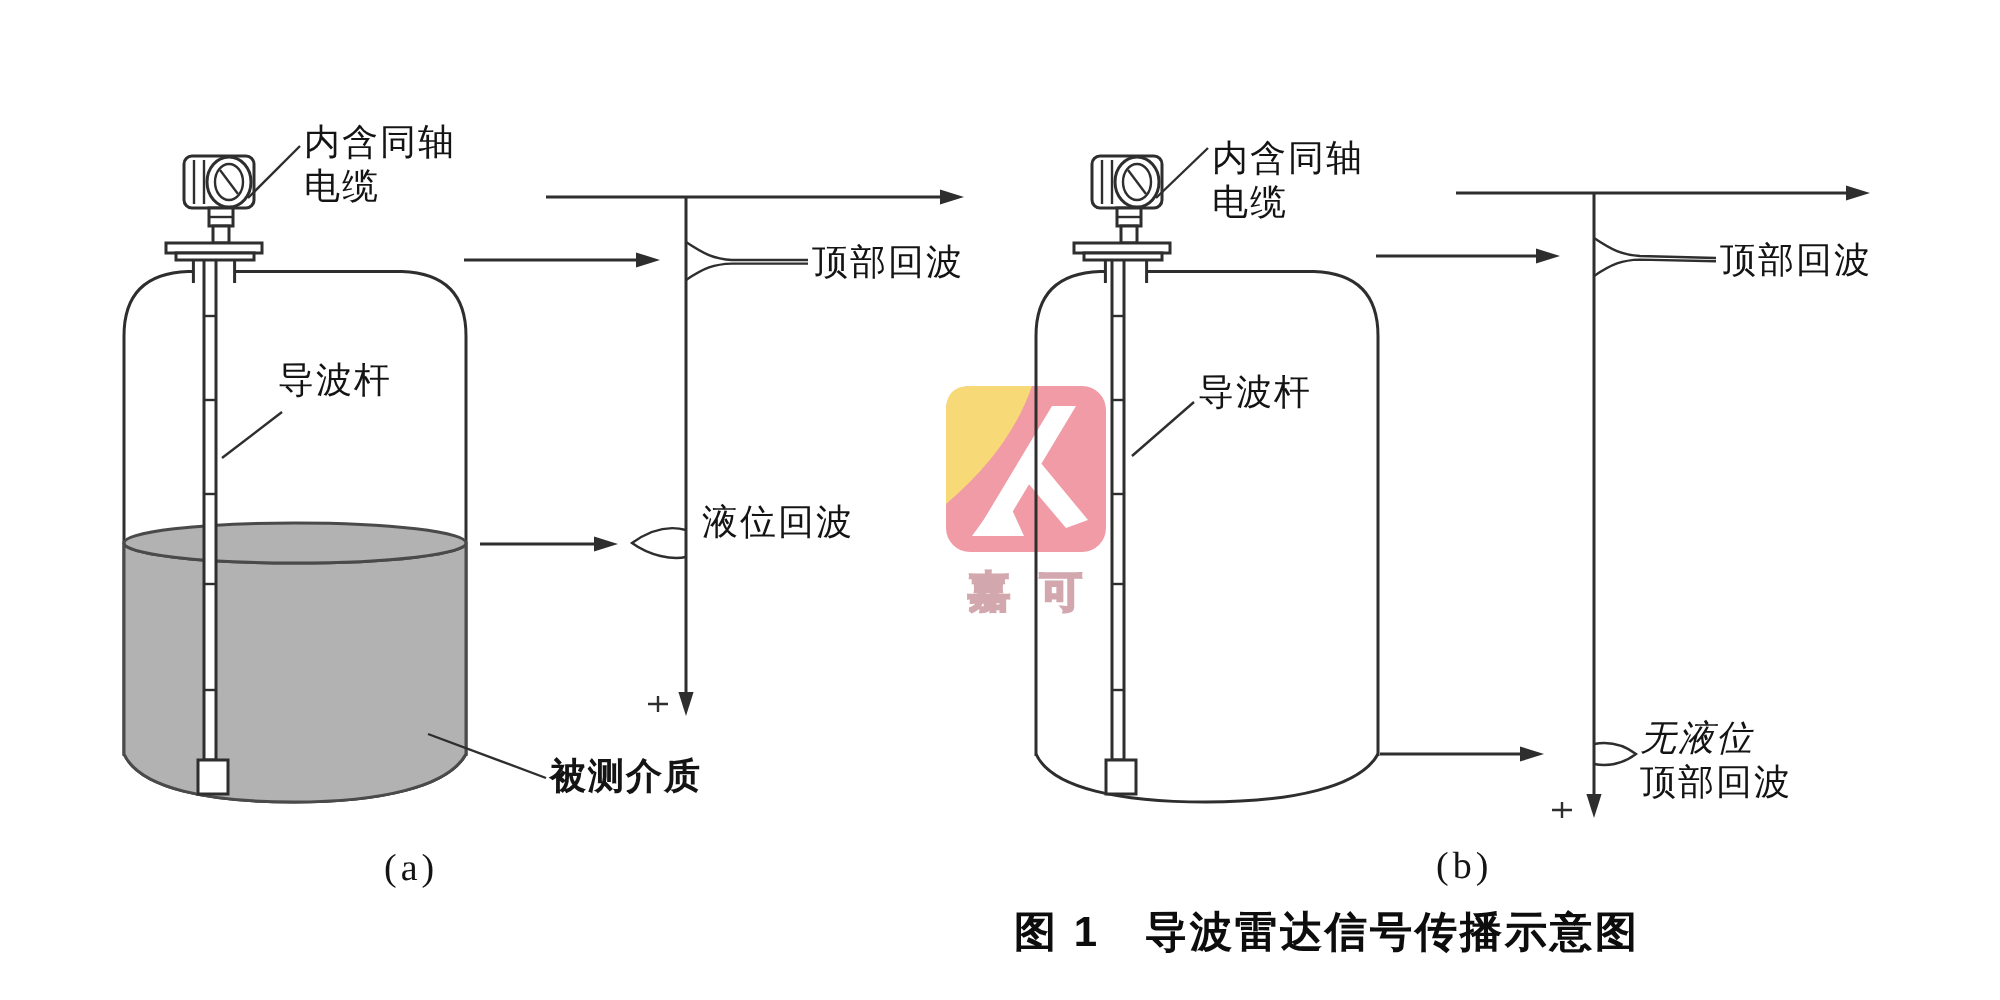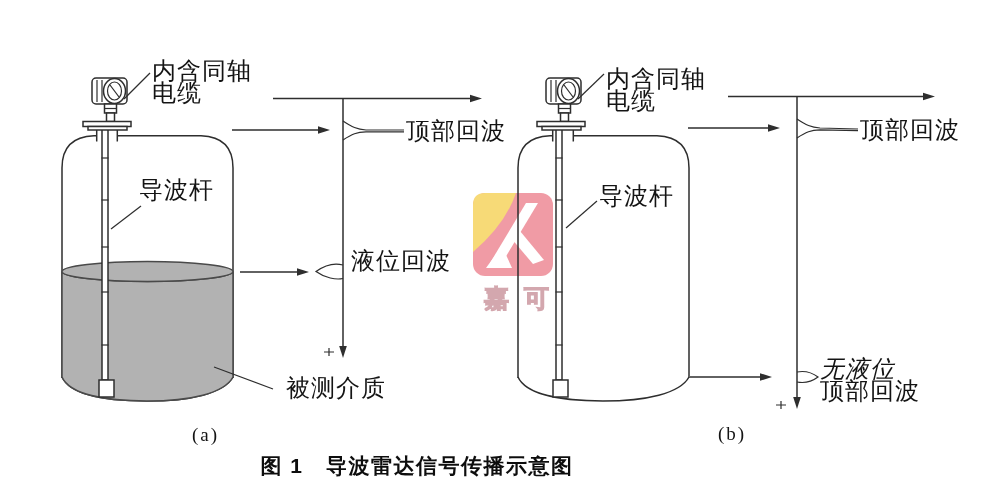--- a/index.html
+++ b/index.html
@@ -1,26 +1,26 @@
 <!DOCTYPE html>
 <html><head>
 <meta charset="utf-8">
 <style>
   html,body{margin:0;padding:0;background:#ffffff;}
   #stage{position:relative;width:1000px;height:500px;background:#ffffff;overflow:hidden;
          font-family:"Liberation Serif",serif;}
   #art{position:absolute;left:0;top:0;z-index:1;}
-  .lbl{position:absolute;z-index:2;font-size:24px;letter-spacing:1px;color:#141414;
+  .lbl{position:absolute;z-index:2;font-size:18px;letter-spacing:1px;color:#141414;
        white-space:nowrap;line-height:22px;}
   .subfig{position:absolute;z-index:2;font-size:19px;letter-spacing:2px;color:#141414;}
-  .caption{position:absolute;z-index:2;left:0;top:452px;width:820px;text-align:center;
+  .caption{position:absolute;z-index:2;left:0;top:452px;width:820px;text-align:right;
            padding-left:14px;box-sizing:border-box;
            font-family:"Liberation Sans",sans-serif;font-weight:bold;font-size:21px;
            letter-spacing:1.5px;color:#0d0d0d;}
-  .wmtext{position:absolute;z-index:0;left:484px;top:282px;font-size:25px;font-weight:bold;
+  .wmtext{position:absolute;z-index:0;left:484px;top:282px;font-size:21px;font-weight:bold;
           letter-spacing:15px;color:#f8eef0;-webkit-text-stroke:1.2px #cf9ea6;opacity:.9;}
   .ln{stroke:#2e2e2e;stroke-width:1.5;fill:none;}
   .thin{stroke:#2e2e2e;stroke-width:1.2;fill:none;}
   .wht{fill:#ffffff;stroke:#2e2e2e;stroke-width:1.5;}
   .ah{fill:#2e2e2e;stroke:none;}
 </style>
 </head>
 <body>
 
 <div id="stage">
@@ -116,21 +116,21 @@
 
   <div class="wmtext">嘉可</div>
 
   <div class="lbl" style="left:152px;top:60px;">
     <span style="display:block;">内含同轴</span>
     <span style="display:block;">电缆</span>
   </div>
   <div class="lbl" style="left:139px;top:179px;">导波杆</div>
   <div class="lbl" style="left:406px;top:120px;">顶部回波</div>
   <div class="lbl" style="left:351px;top:250px;">液位回波</div>
-  <div class="lbl" style="left:286px;top:377px;">被测介质</div>
+  <div class="lbl" style="left:275px;top:377px;font-weight:bold;">被测介质</div>
   <div class="subfig" style="left:192px;top:424px;">(a)</div>
 
   <div class="lbl" style="left:606px;top:68px;">
     <span style="display:block;">内含同轴</span>
     <span style="display:block;">电缆</span>
   </div>
   <div class="lbl" style="left:599px;top:185px;">导波杆</div>
   <div class="lbl" style="left:860px;top:119px;">顶部回波</div>
   <div class="lbl" style="left:820px;top:358px;">
     <span style="display:block;font-style:italic;">无液位</span>

